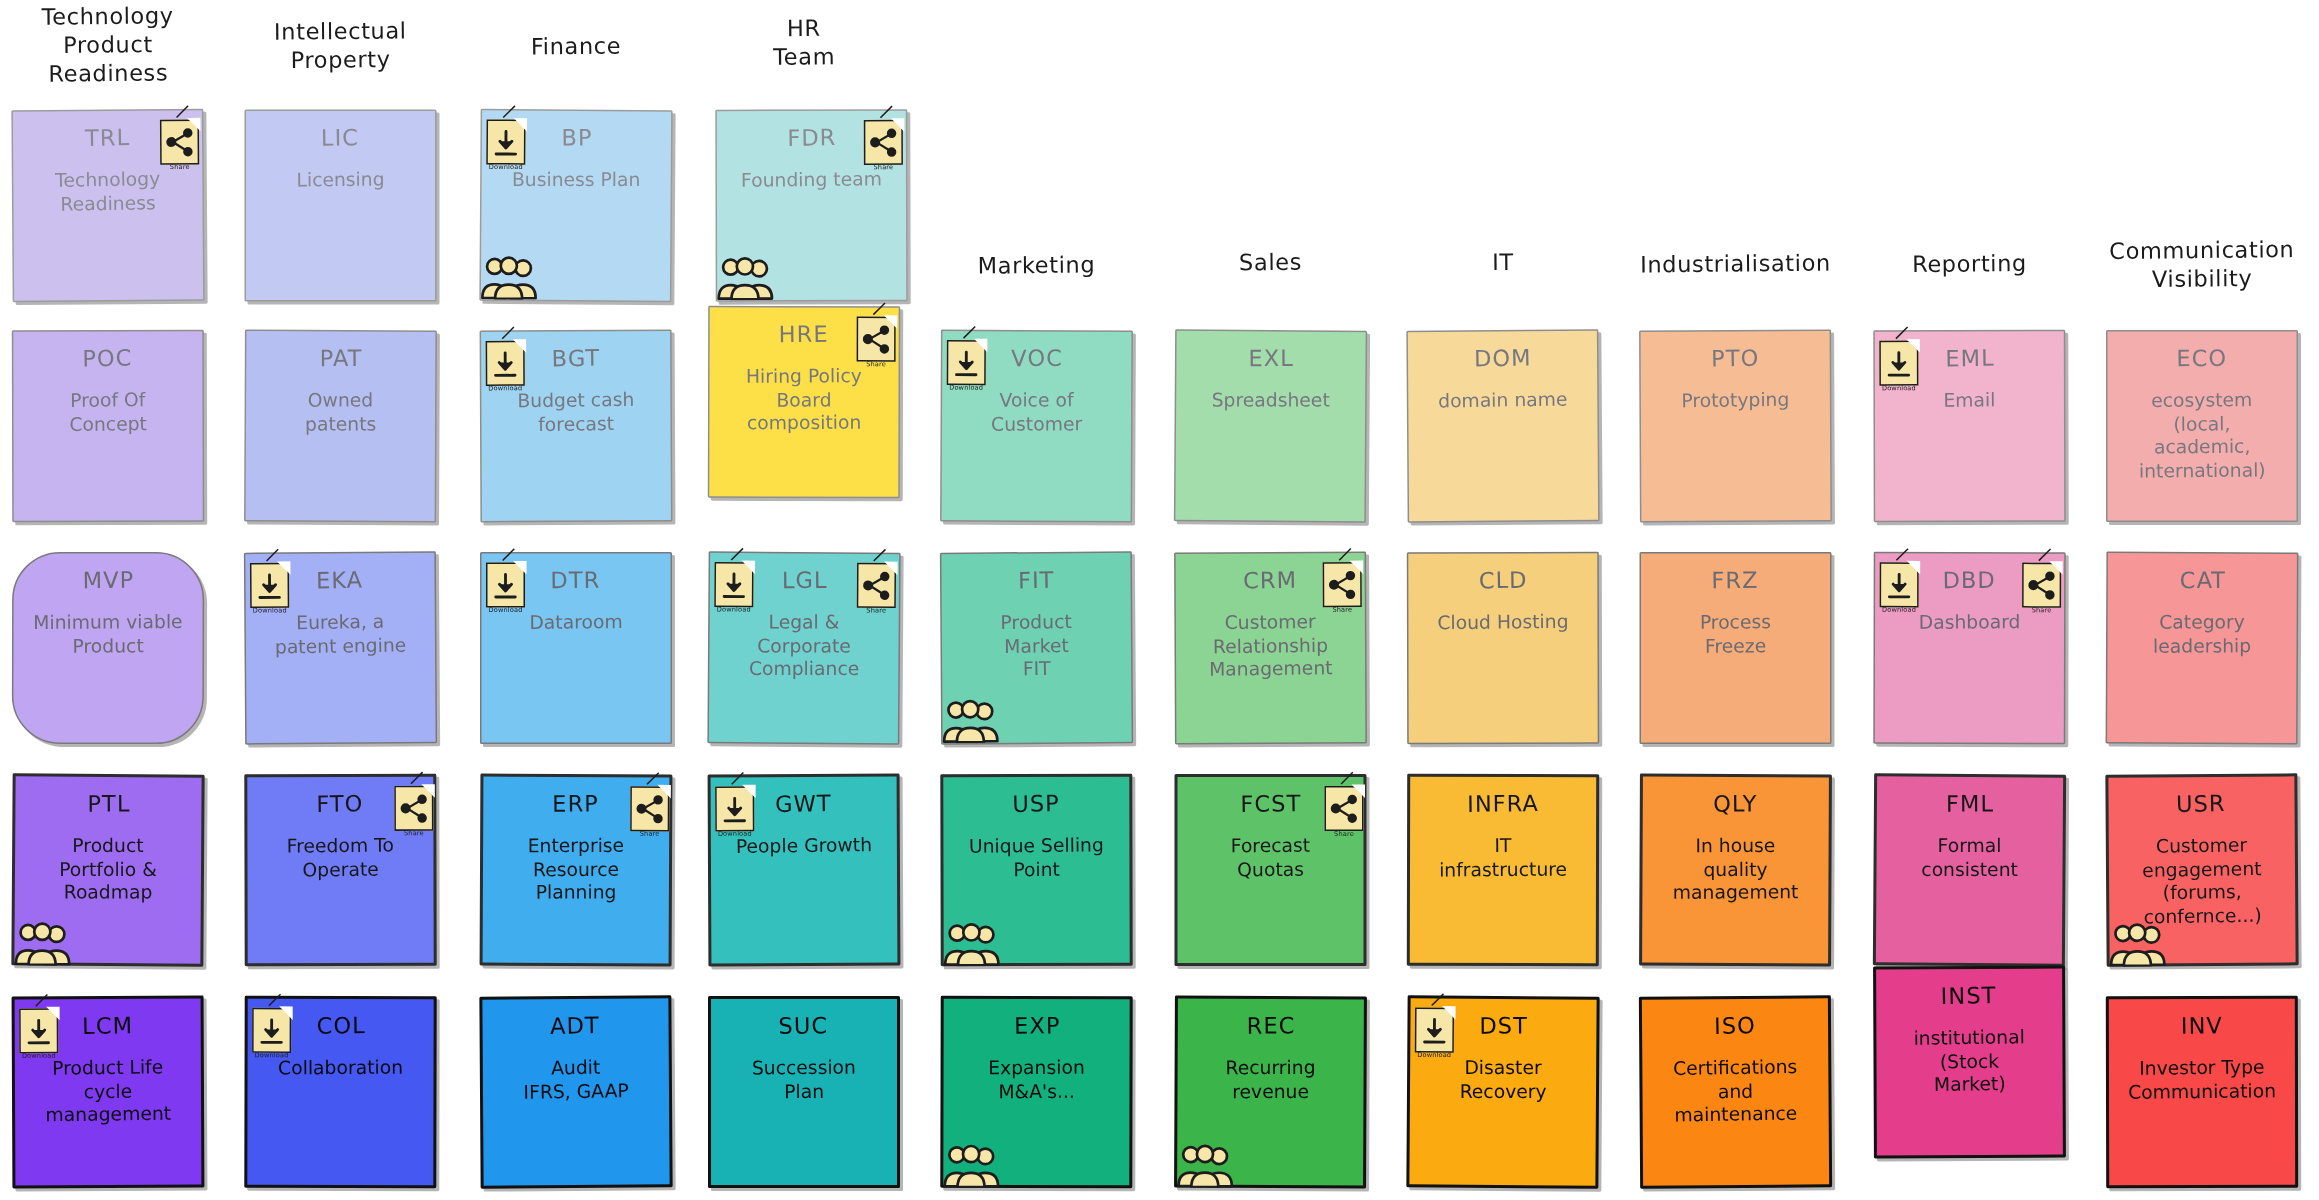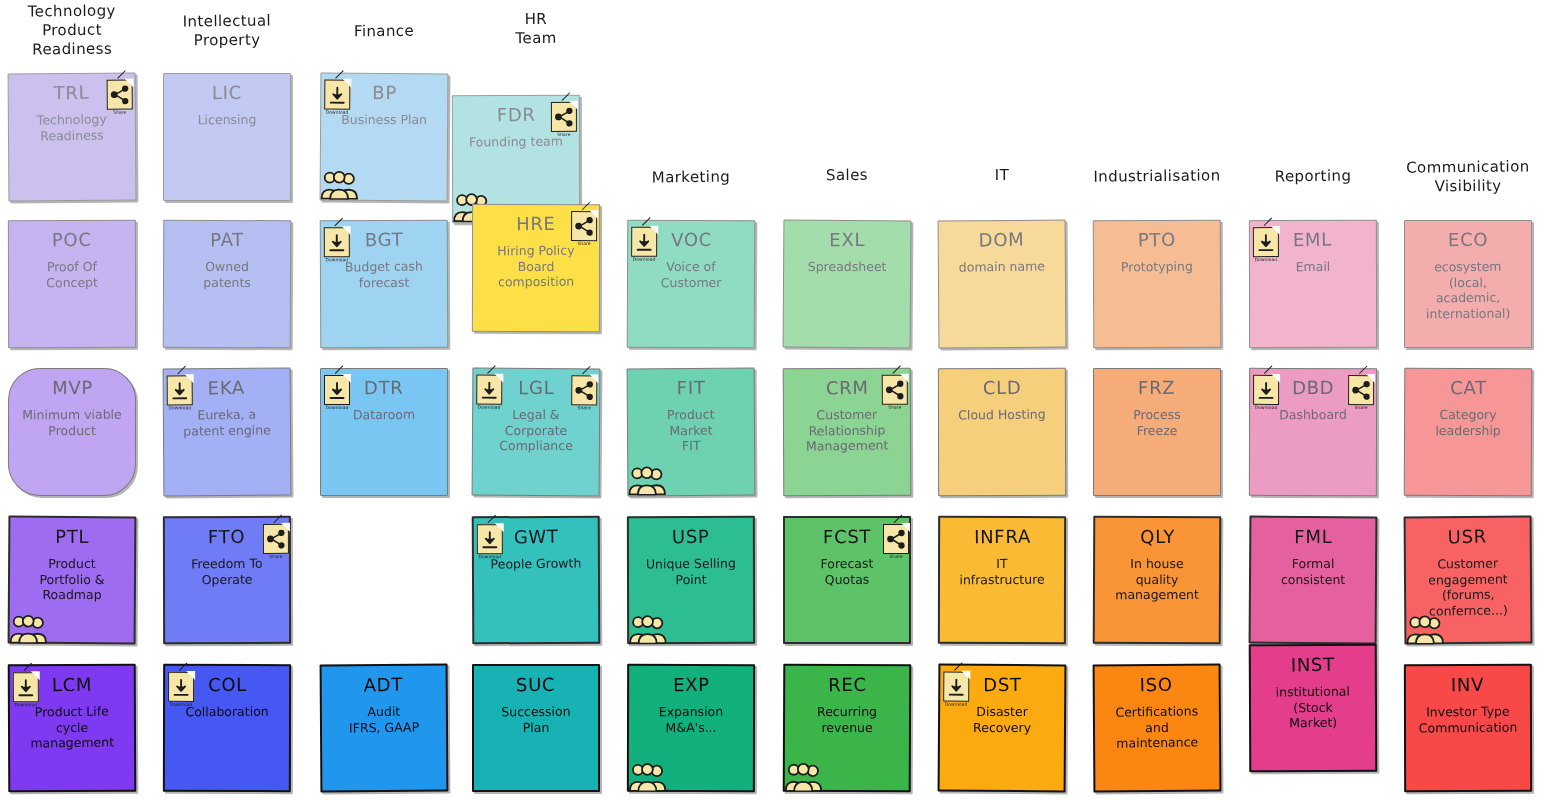--- a/index.html
+++ b/index.html
@@ -27,21 +27,21 @@
     border:1.6px solid #6d6d6d;
     border-radius:1px;
     box-shadow:2px 2px 0 rgba(120,120,120,.55);
   }
   .card .inner{
     position:absolute;inset:0;
     display:flex;flex-direction:column;align-items:center;
     padding-top:11px;
   }
   .card .code{
-    font-size:18px;line-height:15px;letter-spacing:.7px;
+    font-size:15px;line-height:15px;letter-spacing:.7px;
     transform:rotate(-.8deg);
     text-align:center;
     pointer-events:none;
   }
   .card .desc{
     margin-top:12px;
     font-size:12.5px;line-height:15.5px;
     text-align:center;width:118px;
     transform:rotate(-.5deg);
     white-space:pre-line;
@@ -323,28 +323,51 @@
         <svg viewBox="0 0 26 30">
           <g stroke="#1d1d1d" stroke-width="1.9" fill="none" stroke-linecap="round">
             <line x1="13" y1="8" x2="13" y2="18"></line>
             <polyline points="9,14.5 13,19 17,14.5" fill="#1d1d1d" stroke-linejoin="round"></polyline>
             <line x1="6.5" y1="23" x2="19.5" y2="23"></line>
           </g>
         </svg>
         <div class="cap">Download</div>
       </div>
     </div>
+    <div class="card t4" style="left: 320px; top: 516px; background: rgb(63, 173, 238); transform: rotate(0.26deg);">
+      <div class="inner">
+        <div class="code">ERP</div>
+        <div class="desc">Enterprise
+Resource
+Planning</div>
+      </div>
+      <div class="doc-icon" style="left: 98px; top: 6px;">
+        <div class="sheet"></div>
+        <div class="fold"></div>
+        <div class="foldline"></div>
+        <svg viewBox="0 0 26 30">
+          <g stroke="#1d1d1d" stroke-width="1.5" fill="#1d1d1d">
+            <line x1="8.5" y1="15" x2="18" y2="9.5"></line>
+            <line x1="8.5" y1="15" x2="18" y2="21"></line>
+            <circle cx="7.5" cy="15" r="2.6"></circle>
+            <circle cx="18.5" cy="9" r="2.4"></circle>
+            <circle cx="18.5" cy="21.5" r="2.4"></circle>
+          </g>
+        </svg>
+        <div class="cap">Share</div>
+      </div>
+    </div>
     <div class="card t5" style="left: 320px; top: 664px; background: rgb(33, 150, 237); transform: rotate(-0.39deg);">
       <div class="inner">
         <div class="code">ADT</div>
         <div class="desc">Audit
 IFRS, GAAP</div>
       </div>
     </div>
-    <div class="card t1" style="left: 452px; top: 73px; background: rgb(179, 226, 226); transform: rotate(-0.13deg); margin-top: 22px;">
+    <div class="card t1" style="left: 477px; top: 73px; background: rgb(179, 226, 226); transform: rotate(-0.13deg);">
       <div class="inner">
         <div class="code">FDR</div>
         <div class="desc">Founding team</div>
       </div>
       <div class="doc-icon" style="left: 98px; top: 6px;">
         <div class="sheet"></div>
         <div class="fold"></div>
         <div class="foldline"></div>
         <svg viewBox="0 0 26 30">
           <g stroke="#1d1d1d" stroke-width="1.5" fill="#1d1d1d">

